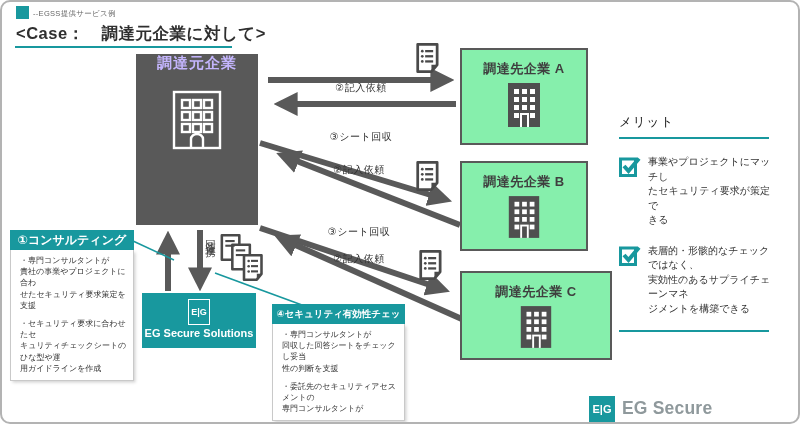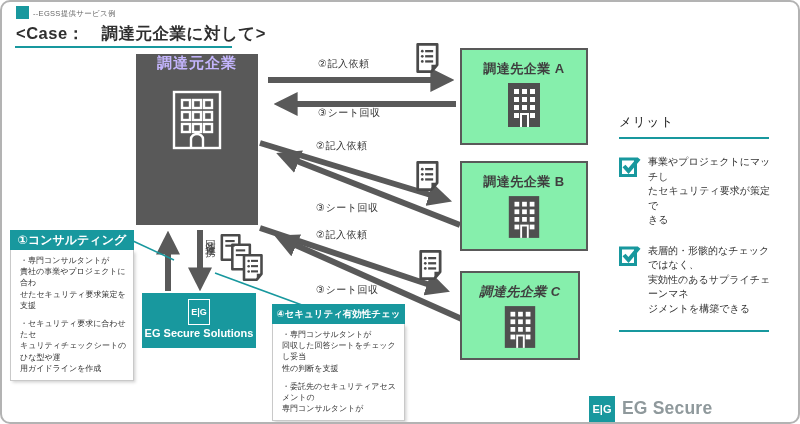--- a/index.html
+++ b/index.html
@@ -13,25 +13,25 @@
   .page-title{left:14px;top:21px;font-size:16.5px;font-weight:600;color:#2f2f2f;letter-spacing:.5px;}
   .title-underline{left:13px;top:44px;width:217px;height:2px;background:#18989e;}
   
   .source-box{left:134px;top:52px;width:122px;height:171px;background:#595959;text-align:center;}
   .source-label{color:#c4b5fd;font-weight:bold;font-size:15px;letter-spacing:1px;}
   .source-box svg{margin-top:16px;}
   
   .supplier{border:2px solid #595959;background:#86efac;text-align:center;box-sizing:border-box;}
   .sup-a{left:458px;top:46px;width:128px;height:97px;}
   .sup-b{left:458px;top:159px;width:128px;height:90px;}
-  .sup-c{left:458px;top:269px;width:120px;height:89px;font-style:italic;}
+  .sup-c{left:458px;top:269px;width:152px;height:89px;}
   .supplier .sup-label{margin-top:10px;font-size:13px;font-weight:bold;color:#3f3f3f;letter-spacing:.5px;}
   .supplier svg{margin-top:3px;}
   
-  .flow-label{width:86px;text-align:left;font-size:10px;color:#333;letter-spacing:.5px;}
+  .flow-label{width:86px;text-align:center;font-size:10px;color:#333;letter-spacing:.5px;margin-top:24px;}
   .fl-a-req{left:316px;top:55px;}
   .fl-a-col{left:316px;top:104px;}
   .fl-b-req{left:314px;top:137px;}
   .fl-b-col{left:314px;top:199px;}
   .fl-c-req{left:314px;top:226px;}
   .fl-c-col{left:314px;top:281px;}
   .answer-link{left:202px;top:229px;height:70px;writing-mode:vertical-rl;font-size:10.5px;
     color:#444;letter-spacing:2.5px;}
   
   .callout{box-sizing:border-box;}

